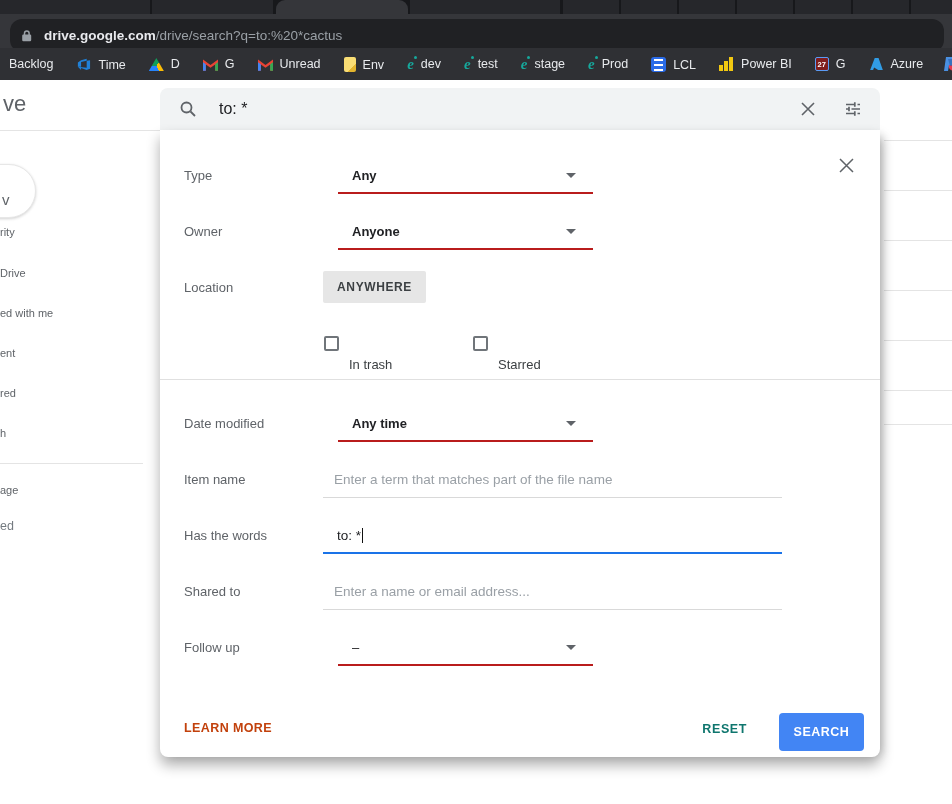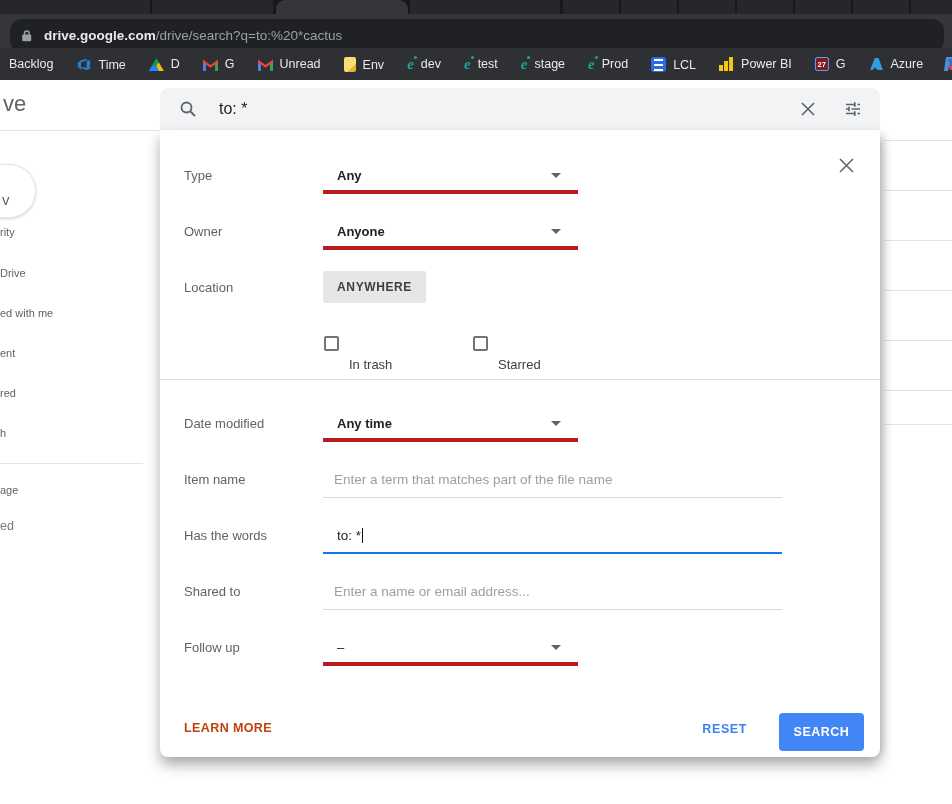--- a/index.html
+++ b/index.html
@@ -49,40 +49,40 @@
 
   
   #searchbar { position:absolute; left:160px; top:88px; width:720px; height:42px; background:#f1f3f4;
     border-radius:8px 8px 0 0; z-index:3; }
   #searchbar .query { position:absolute; left:59px; top:12px; font-size:16px; color:#202124; }
   #panel { position:absolute; left:160px; top:130px; width:720px; height:627px; background:#fff;
     border-radius:0 0 8px 8px; z-index:3;
     box-shadow:0 8px 14px rgba(0,0,0,.32), 7px 2px 10px -5px rgba(0,0,0,.18); }
 
   .flabel { position:absolute; left:24px; width:132px; font-size:13px; color:#5f6368; }
-  .dd { position:absolute; left:163px; width:255px; height:38px; border-bottom:4px solid #b91c1c; cursor:pointer; }
+  .dd { position:absolute; left:178px; width:255px; height:38px; border-bottom:2px solid #b91c1c; cursor:pointer; }
   .dd .val { position:absolute; left:14px; top:12px; font-size:13px; font-weight:bold; color:#202124; }
   .dd .val.plain { font-weight:normal; }
   .dd .arrow { position:absolute; right:17px; top:17px; width:0; height:0;
     border-left:5px solid transparent; border-right:5px solid transparent; border-top:5px solid #5f6368; }
   .tinput { position:absolute; left:163px; width:459px; height:38px; border-bottom:1px solid #d9d9d9; }
   .tinput .ph { position:absolute; left:11px; top:12px; font-size:13.5px; color:#9aa0a6; }
   .tinput .val { position:absolute; left:14px; top:12px; font-size:13.5px; color:#202124; }
   .tinput.focused { border-bottom:2px solid #1a73e8; }
   .caret { display:inline-block; width:1px; height:15px; background:#111; vertical-align:text-bottom; margin-left:1px; }
 
   .chip { position:absolute; left:163px; width:103px; height:32px; background:#e6e6e6; border-radius:2px;
     font-size:12px; font-weight:bold; letter-spacing:.6px; color:#3c4043; text-align:center; line-height:32px; cursor:pointer; }
   .cbox { position:absolute; width:15px; height:15px; border:2px solid #70757a; border-radius:2px; cursor:pointer; }
   .cblabel { position:absolute; font-size:13px; color:#3c4043;margin-top:20px; }
 
   #learn-more { position:absolute; left:24px; top:591px; font-size:12.5px; font-weight:bold;
     letter-spacing:.4px; color:#c2410c; cursor:pointer; }
   #reset-btn { position:absolute; right:133px; top:592px; font-size:12.5px; font-weight:bold;
-    letter-spacing:.6px; color:#3b82f6; cursor:pointer; background:none; border:none; }
+    letter-spacing:.6px; color:#0f766e; cursor:pointer; background:none; border:none; }
   #search-btn { position:absolute; right:16px; top:583px; width:85px; height:38px; background:#4285f4;
     border:none; border-radius:4px; color:#fff; font-size:12.5px; font-weight:bold; letter-spacing:.5px; cursor:pointer; }
 
   svg { display:block; }
 </style>
 </head>
 <body>
 
 <div id="tabstrip">
   <div class="tab" style="left:0;width:150px"></div>

